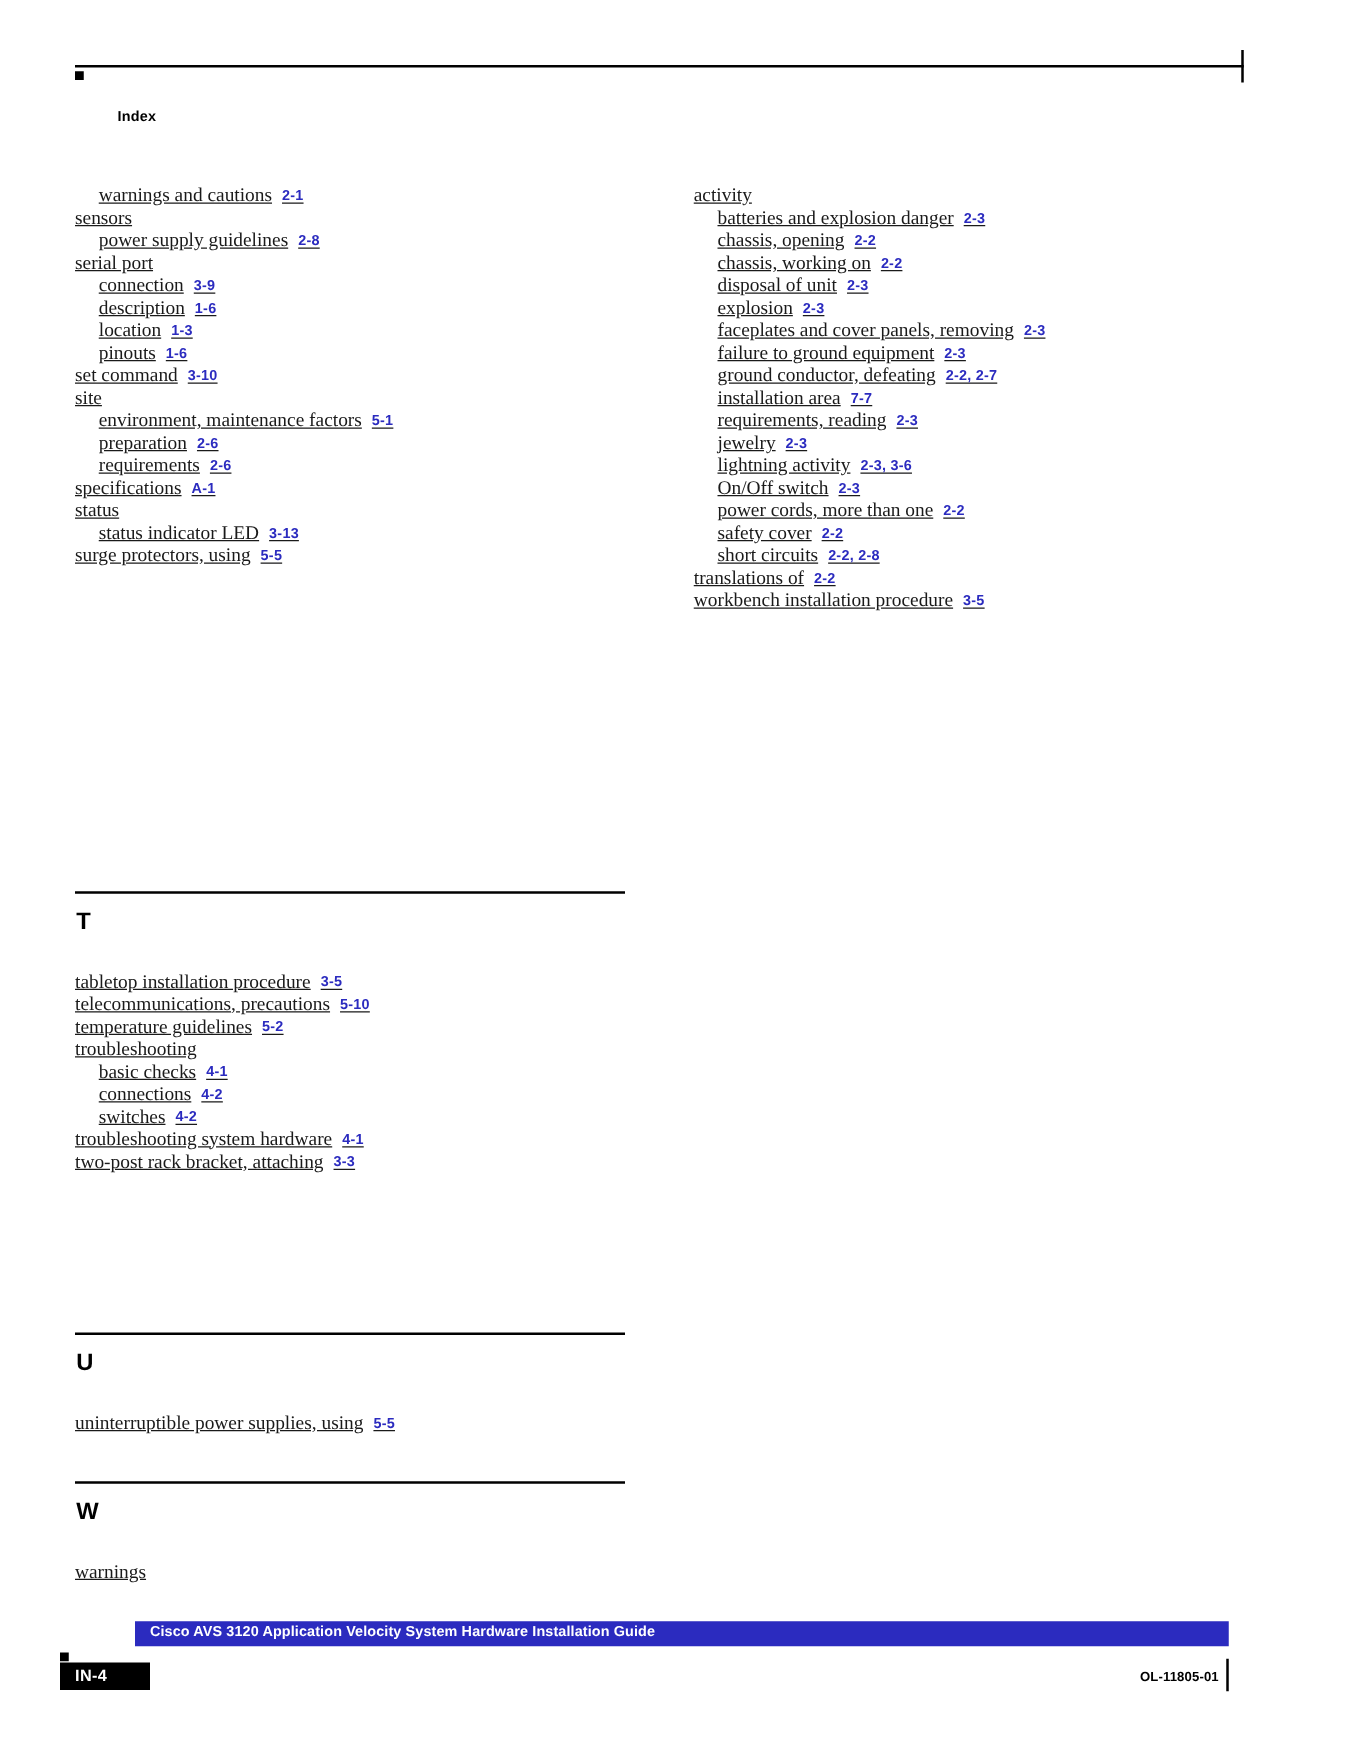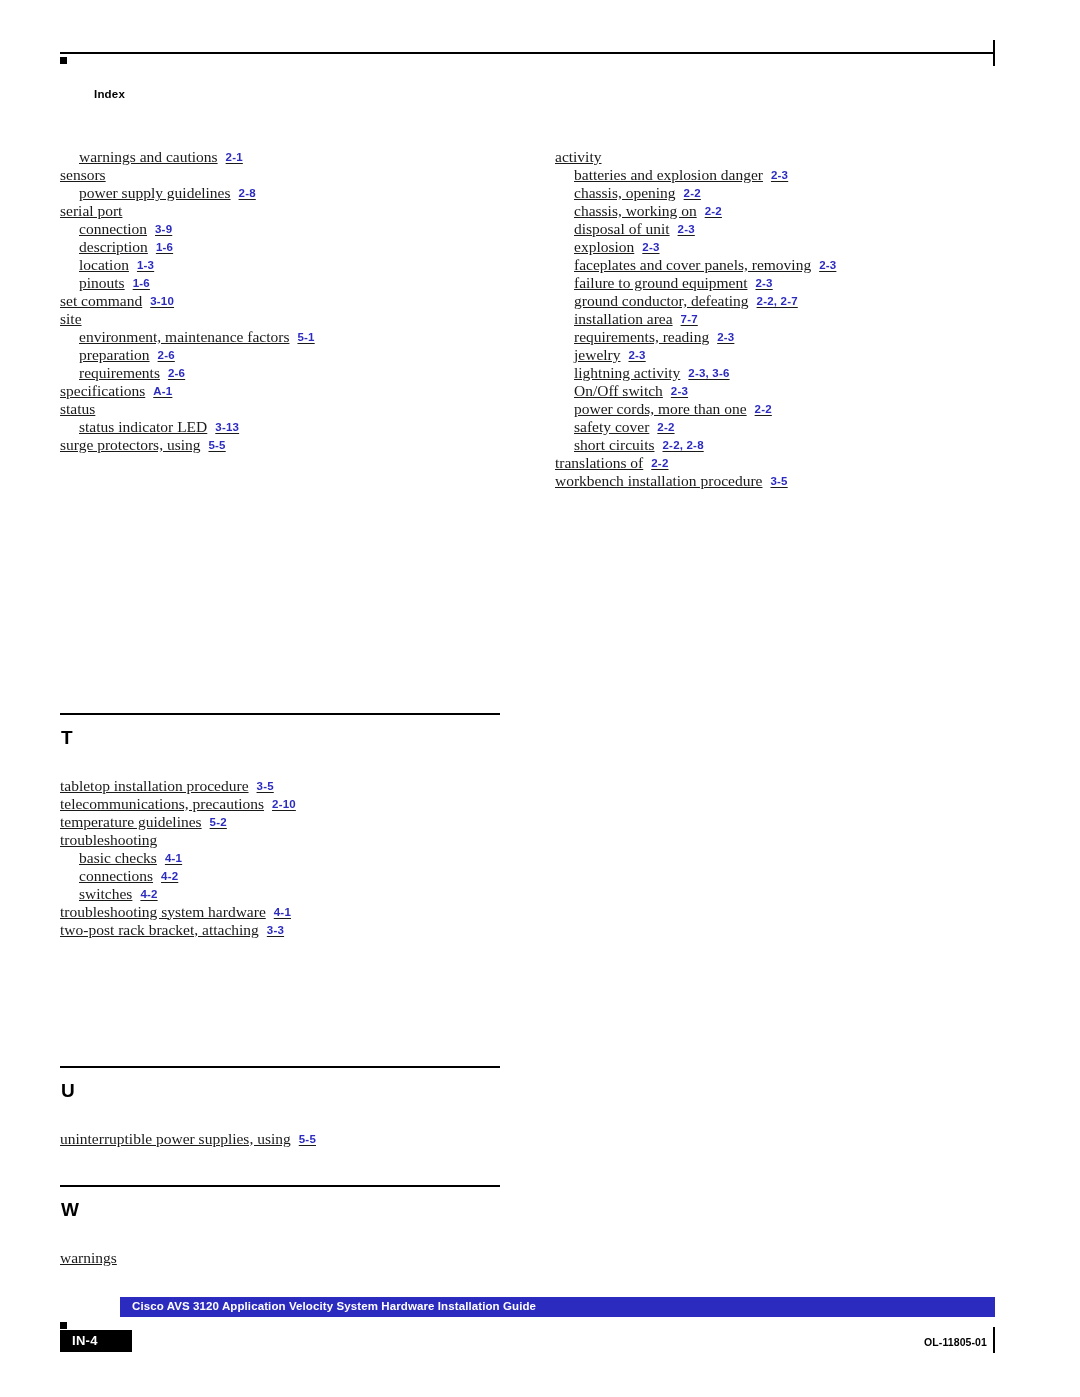--- a/index.html
+++ b/index.html
@@ -107,21 +107,21 @@
     font-size: 19px;
     color: #000000;
     margin-top: 12px;
     margin-left: 1px;
   }
   .letter-list { margin-top: 28px; }
 
   
   .footer {
     position: absolute;
-    left: 60px;
+    left: 48px;
     top: 1297px;
     width: 935px;
     height: 70px;
   }
   .footer-bar {
     position: absolute;
     top: 0px;
     left: 60px;
     width: 875px;
     height: 20px;
@@ -232,21 +232,21 @@
     <div class="entry lvl0"><span>translations of</span><span class="pg">2-2</span></div>
     <div class="entry lvl0"><span>workbench installation procedure</span><span class="pg">3-5</span></div>
   </div>
 
 <div id="sections-host">
     <div class="letter-block" style="top: 713px;">
       <div class="letter-rule"></div>
       <div class="letter-char">T</div>
       <div class="letter-list">
         <div class="entry lvl0"><span>tabletop installation procedure</span><span class="pg">3-5</span></div>
-        <div class="entry lvl0"><span>telecommunications, precautions</span><span class="pg">2-10</span></div>
+        <div class="entry lvl0"><span>telecommunications, precautions</span><span class="pg">5-10</span></div>
         <div class="entry lvl0"><span>temperature guidelines</span><span class="pg">5-2</span></div>
         <div class="entry lvl0"><span>troubleshooting</span></div>
         <div class="entry lvl1"><span>basic checks</span><span class="pg">4-1</span></div>
         <div class="entry lvl1"><span>connections</span><span class="pg">4-2</span></div>
         <div class="entry lvl1"><span>switches</span><span class="pg">4-2</span></div>
         <div class="entry lvl0"><span>troubleshooting system hardware</span><span class="pg">4-1</span></div>
         <div class="entry lvl0"><span>two-post rack bracket, attaching</span><span class="pg">3-3</span></div>
       </div>
     </div>
     <div class="letter-block" style="top: 1066px;">

